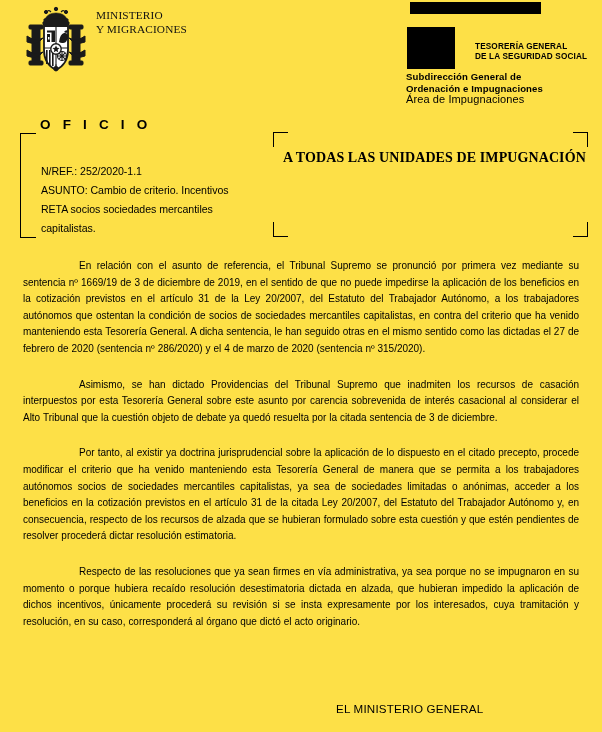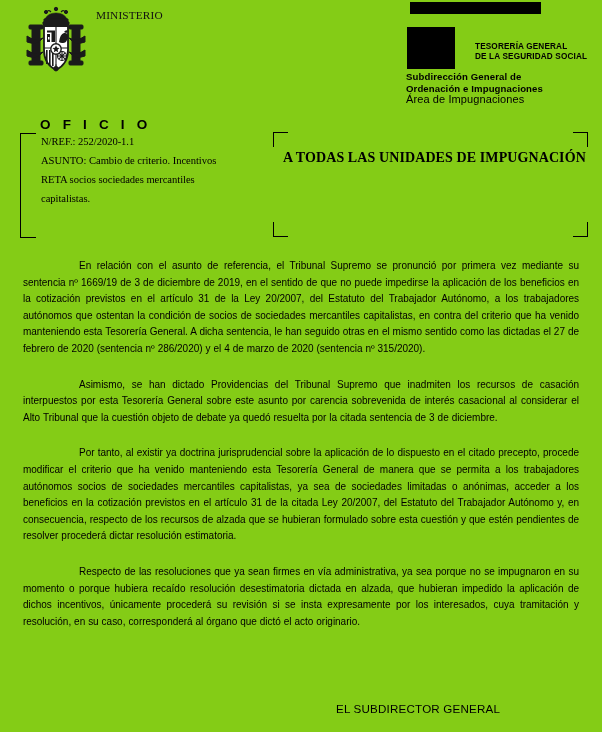--- a/index.html
+++ b/index.html
@@ -9,21 +9,21 @@
     background: #ffffff;
   }
   body {
     font-family: "Liberation Sans", sans-serif;
     color: #000000;
   }
   #page {
     position: relative;
     width: 602px;
     height: 732px;
-    background: #84cc16;
+    background: #fde047;
     overflow: hidden;
   }
 
   
   .header {
     position: absolute;
     left: 0;
     top: 0;
     width: 602px;
     height: 112px;
@@ -136,23 +136,23 @@
     position: absolute;
     left: 0;
     bottom: 0;
     width: 16px;
     height: 1.3px;
     background: #000;
   }
   .ref-text {
     position: absolute;
     left: 41px;
-    top: 132px;
+    top: 162px;
     width: 215px;
-    font-family: Liberation Serif, serif;
+    font-family: Liberation Sans, sans-serif;
     font-size: 10.6px;
     line-height: 19px;
     letter-spacing: -0.05px;
   }
   .ref-text div { display: block; }
 
   
   .addr-frame {
     position: absolute;
     left: 273px;
@@ -274,20 +274,21 @@
 
           <circle cx="32" cy="43" r="5.2" fill="#ffffff" stroke="#1a1a1a" stroke-width="1.4"></circle>
           <path d="M32 39.4 l1.1 2.4 l2.4 0.3 l-1.9 1.7 l0.6 2.5 l-2.2 -1.4 l-2.2 1.4 l0.6 -2.5
                    l-1.9 -1.7 l2.4 -0.3 z" fill="#1a1a1a" stroke="none"></path>
         </g>
       </svg>
     </div>
 
     <div class="ministry-block">
       <div>MINISTERIO</div>
+      <div>Y MIGRACIONES</div>
     </div>
 
     <div class="redact-bar"></div>
     <div class="redact-square"></div>
 
     <div class="tgss-block">
       <div>TESORERÍA GENERAL</div>
       <div>DE LA SEGURIDAD SOCIAL</div>
     </div>
 
@@ -320,15 +321,15 @@
   </div>
   <div class="addr-text">A TODAS LAS UNIDADES DE IMPUGNACIÓN</div>
 
   <div class="body-wrap">
     <p class="para">En relación con el asunto de referencia, el Tribunal Supremo se pronunció por primera vez mediante su sentencia nº 1669/19 de 3 de diciembre de 2019, en el sentido de que no puede impedirse la aplicación de los beneficios en la cotización previstos en el artículo 31 de la Ley 20/2007, del Estatuto del Trabajador Autónomo, a los trabajadores autónomos que ostentan la condición de socios de sociedades mercantiles capitalistas, en contra del criterio que ha venido manteniendo esta Tesorería General. A dicha sentencia, le han seguido otras en el mismo sentido como las dictadas el 27 de febrero de 2020 (sentencia nº 286/2020) y el 4 de marzo de 2020 (sentencia nº 315/2020).</p>
     <p class="para">Asimismo, se han dictado Providencias del Tribunal Supremo que inadmiten los recursos de casación interpuestos por esta Tesorería General sobre este asunto por carencia sobrevenida de interés casacional al considerar el Alto Tribunal que la cuestión objeto de debate ya quedó resuelta por la citada sentencia de 3 de diciembre.</p>
     <p class="para">Por tanto, al existir ya doctrina jurisprudencial sobre la aplicación de lo dispuesto en el citado precepto, procede modificar el criterio que ha venido manteniendo esta Tesorería General de manera que se permita a los trabajadores autónomos socios de sociedades mercantiles capitalistas, ya sea de sociedades limitadas o anónimas, acceder a los beneficios en la cotización previstos en el artículo 31 de la citada Ley 20/2007, del Estatuto del Trabajador Autónomo y, en consecuencia, respecto de los recursos de alzada que se hubieran formulado sobre esta cuestión y que estén pendientes de resolver procederá dictar resolución estimatoria.</p>
     <p class="para">Respecto de las resoluciones que ya sean firmes en vía administrativa, ya sea porque no se impugnaron en su momento o porque hubiera recaído resolución desestimatoria dictada en alzada, que hubieran impedido la aplicación de dichos incentivos, únicamente procederá su revisión si se insta expresamente por los interesados, cuya tramitación y resolución, en su caso, corresponderá al órgano que dictó el acto originario.</p>
   </div>
 
-  <div class="signature">EL SUBDIRECTOR GENERAL</div>
+  <div class="signature">EL MINISTERIO GENERAL</div>
 
 </div>
 
 </body></html>

